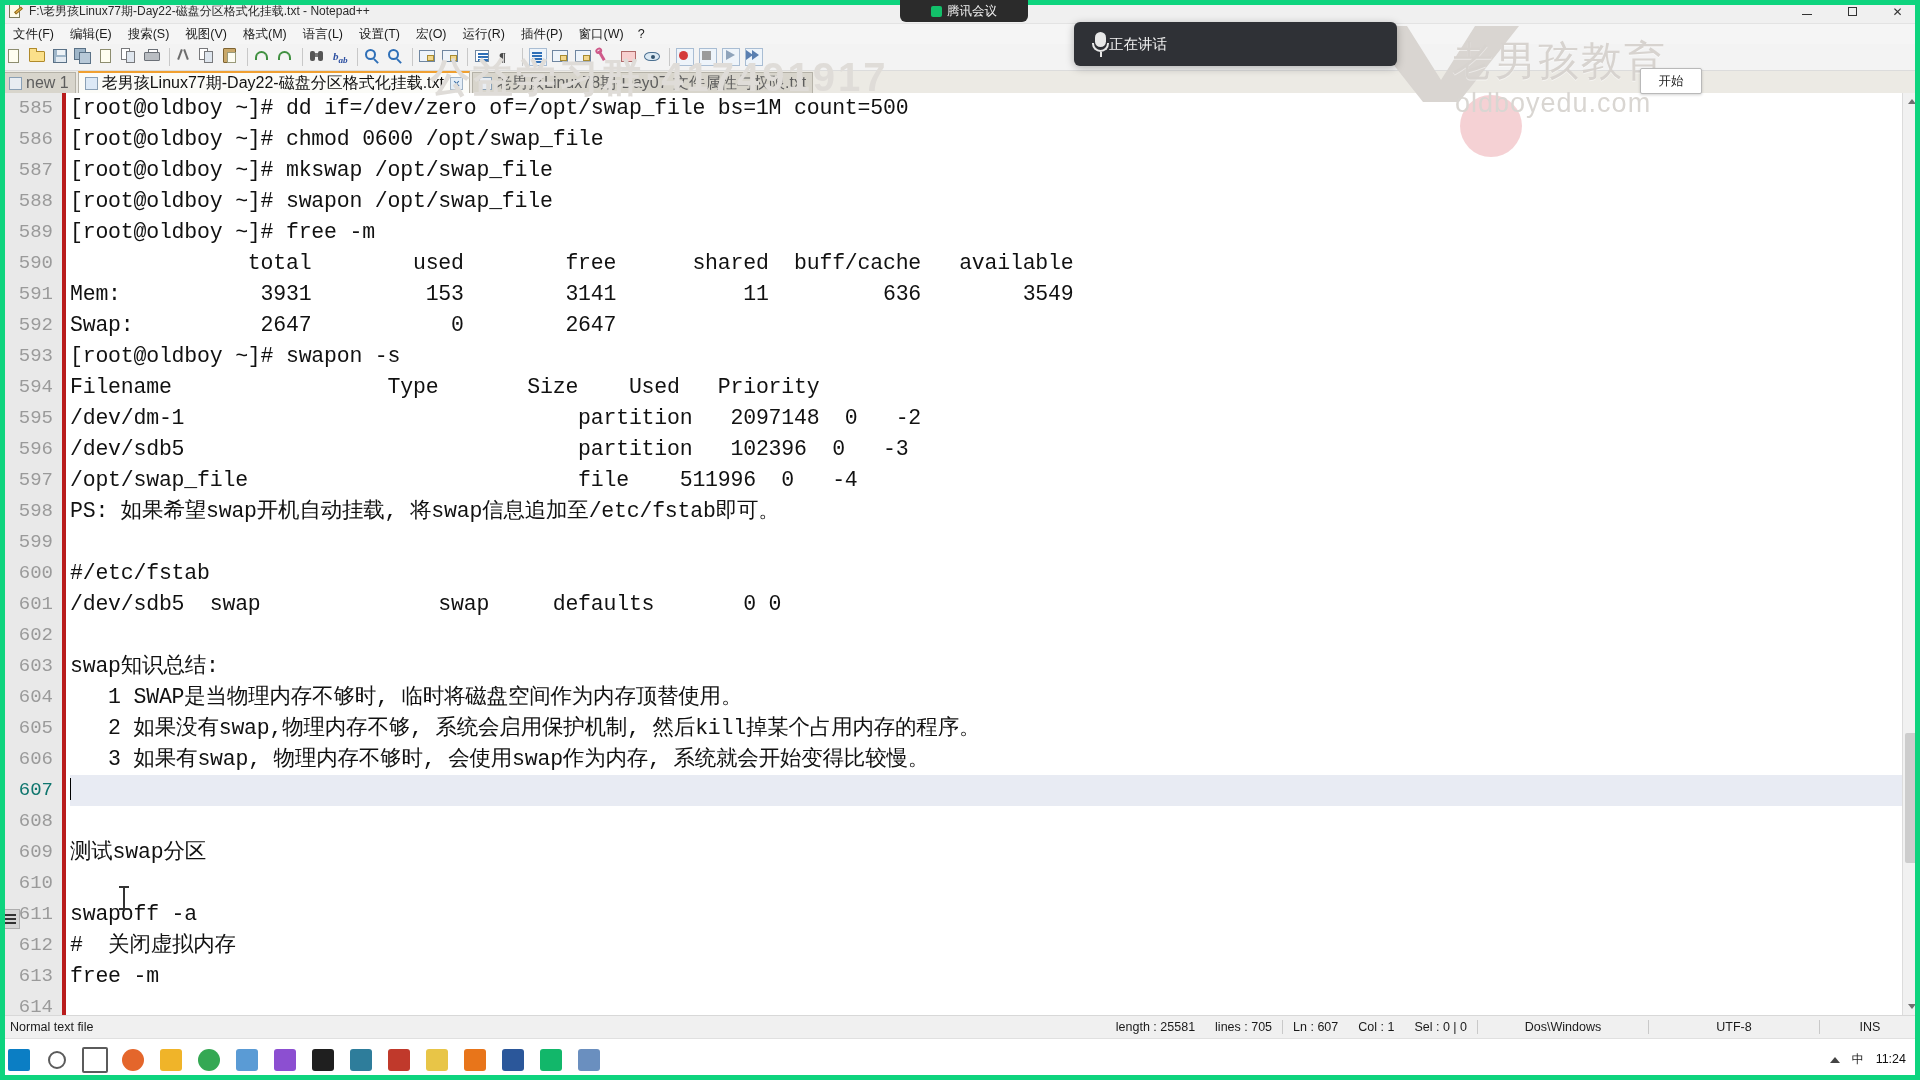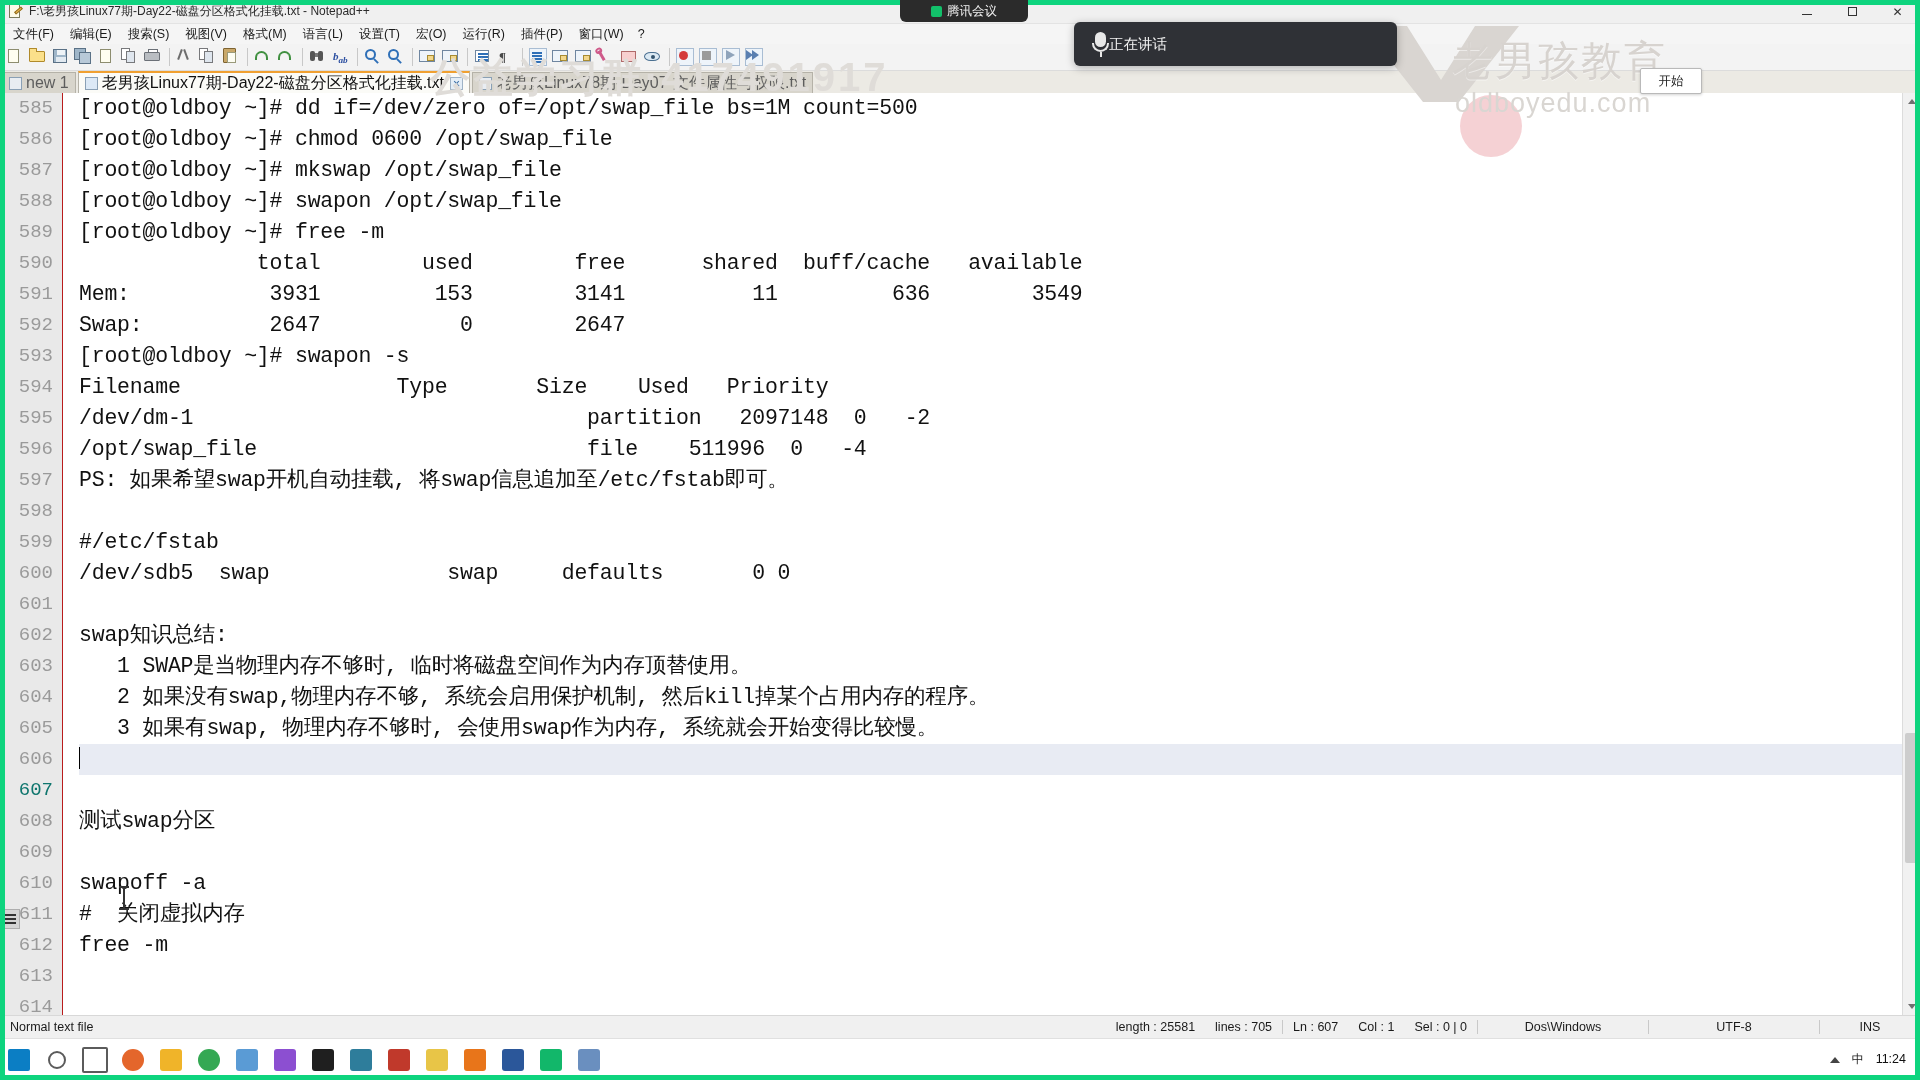--- a/index.html
+++ b/index.html
@@ -87,24 +87,24 @@
   .tab .tabico{width:13px;height:13px;margin-right:4px;background:#e9edf2;border:1px solid #8aa0b5;box-sizing:border-box;flex:0 0 auto;position:relative;}
   .tab.active .tabico{background:#dce9f6;}
   .tab .tabclose{width:13px;height:13px;margin-left:6px;border:1px solid #9fb3c6;background:#e4eef7;box-sizing:border-box;position:relative;flex:0 0 auto;}
   .tab .tabclose::before,.tab .tabclose::after{content:"";position:absolute;left:2px;top:5px;width:7px;height:1.4px;background:#3b6ea5;}
   .tab .tabclose::before{transform:rotate(45deg);}
   .tab .tabclose::after{transform:rotate(-45deg);}
   .tab.dim{color:#5d5d5d;background:#d8d5cc;}
 
   
   .editor-wrap{flex:1 1 auto;display:flex;background:#ffffff;position:relative;overflow:hidden;}
-  .gutter{width:62px;flex:0 0 auto;background:#e9e9e9;border-right:1px solid #b91c1c;position:relative;}
+  .gutter{width:62px;flex:0 0 auto;background:#e9e9e9;border-right:4px solid #b91c1c;position:relative;}
   .gutter .gn{height:31px;line-height:31px;text-align:right;padding-right:9px;font-family:"Liberation Mono",monospace;font-size:19px;color:#9a9a9a;white-space:nowrap;}
   .gutter .gn.cur{color:#0f766e;}
-  .code{flex:1 1 auto;position:relative;padding-left:16px;overflow:hidden;}
+  .code{flex:1 1 auto;position:relative;padding-left:4px;overflow:hidden;}
   .cl-row{height:31px;line-height:31px;font-family:"Liberation Mono",monospace;font-size:21.5px;color:#111;white-space:pre;letter-spacing:-0.2px;}
   .cl-row.hl{background:#e8ebf3;}
   .caret{display:inline-block;width:1px;height:22px;background:#000;vertical-align:-4px;}
   .mouse-ibeam{position:absolute;left:123px;top:795px;width:2px;height:20px;background:#333;z-index:40;}
   .mouse-ibeam::before,.mouse-ibeam::after{content:"";position:absolute;left:-4px;width:10px;height:2px;background:#333;}
   .mouse-ibeam::before{top:-2px;}
   .mouse-ibeam::after{bottom:-2px;}
 
   
   .vscroll{position:absolute;right:0;top:0;width:17px;height:100%;background:#f1f1f1;border-left:1px solid #dcdcdc;}
@@ -364,20 +364,21 @@
         <div class="cl-row">[root@oldboy ~]# chmod 0600 /opt/swap_file</div>
         <div class="cl-row">[root@oldboy ~]# mkswap /opt/swap_file</div>
         <div class="cl-row">[root@oldboy ~]# swapon /opt/swap_file</div>
         <div class="cl-row">[root@oldboy ~]# free -m</div>
         <div class="cl-row">              total        used        free      shared  buff/cache   available</div>
         <div class="cl-row">Mem:           3931         153        3141          11         636        3549</div>
         <div class="cl-row">Swap:          2647           0        2647</div>
         <div class="cl-row">[root@oldboy ~]# swapon -s</div>
         <div class="cl-row">Filename                 Type       Size    Used   Priority</div>
         <div class="cl-row">/dev/dm-1                               partition   2097148  0   -2</div>
+        <div class="cl-row">/dev/sdb5                               partition   102396  0   -3</div>
         <div class="cl-row">/opt/swap_file                          file    511996  0   -4</div>
         <div class="cl-row">PS: 如果希望swap开机自动挂载, 将swap信息追加至/etc/fstab即可。</div>
         <div class="cl-row"></div>
         <div class="cl-row">#/etc/fstab</div>
         <div class="cl-row">/dev/sdb5  swap              swap     defaults       0 0</div>
         <div class="cl-row"></div>
         <div class="cl-row">swap知识总结:</div>
         <div class="cl-row">   1 SWAP是当物理内存不够时, 临时将磁盘空间作为内存顶替使用。</div>
         <div class="cl-row">   2 如果没有swap,物理内存不够, 系统会启用保护机制, 然后kill掉某个占用内存的程序。</div>
         <div class="cl-row">   3 如果有swap, 物理内存不够时, 会使用swap作为内存, 系统就会开始变得比较慢。</div>

